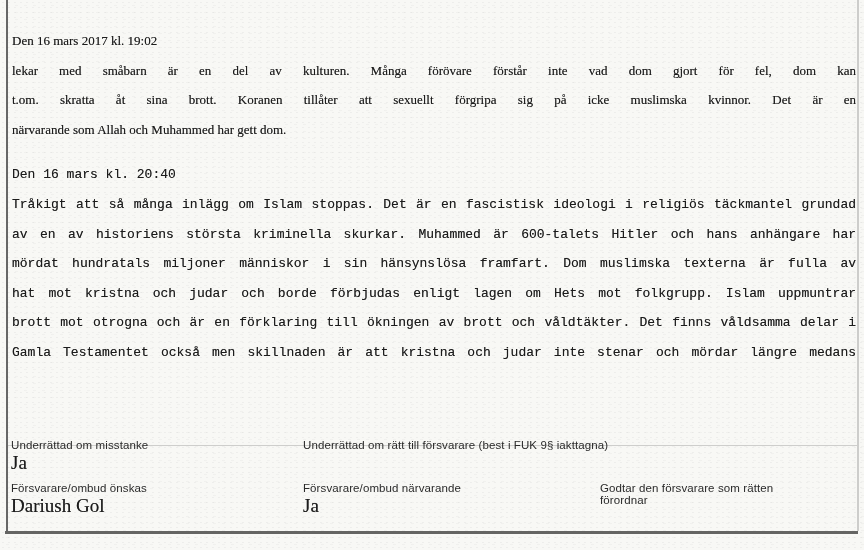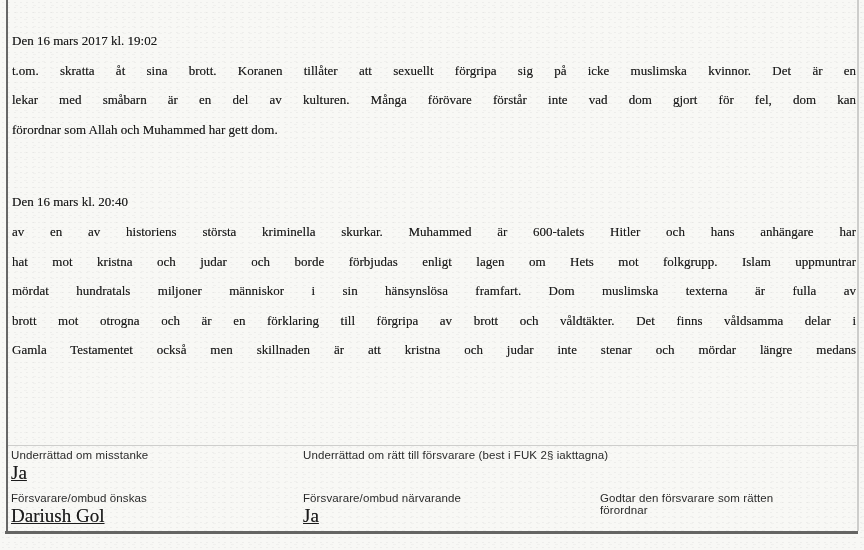--- a/index.html
+++ b/index.html
@@ -24,75 +24,75 @@
   .rule-formtop{position: absolute; left: 7px;  top: 445px; width: 850px; height: 1px;   background: rgba(110,110,108,0.30); }
 
   .body-text {
     position: absolute; left: 12px; top: 26px; width: 844px;
     font-size: 13px; line-height: 29.6px;
     text-shadow: 0 0 0.5px rgba(25,25,25,0.55);
   }
   .timestamp { text-align: left; }
   .line { text-align: justify; text-align-last: justify; }
   .line.last { text-align-last: left; }
-  .entry-2 { margin-top: 43px; }
+  .entry-2 { margin-top: 16px; font-family: Liberation Mono, monospace; }
 
   .form {
-    position: absolute; left: 8px; top: 446px; width: 779px; height: 85px;
+    position: absolute; left: 8px; top: 436px; width: 779px; height: 85px;
     font-family: "Liberation Sans", sans-serif;
   }
   .form-row { display: flex; }
   .form-row-1 { height: 43px; }
   .form-row-2 { height: 42px; }
   .cell { box-sizing: border-box; padding: 3px 4px 0 3px; }
   .c1 { width: 292px; }
   .c2 { width: 297px; }
   .grow { flex: 1; }
   .flabel { font-size: 11.5px; color: #2a2a2a; letter-spacing: 0.1px; }
   .fvalue {
     font-family: "Liberation Serif", serif;
     font-size: 19px; line-height: 22px; margin-top: 1px;
     text-shadow: 0 0 0.5px rgba(25,25,25,0.55);
-    text-decoration: underline;
   }
 </style>
 </head>
 <body>
 
 <div class="doc">
   <div class="rule-left"></div>
   <div class="rule-right"></div>
 
   <div class="body-text">
     <div class="entry">
       <div class="timestamp">Den 16 mars 2017 kl. 19:02</div>
+      <div class="line">lekar med småbarn är en del av kulturen. Många förövare förstår inte vad dom gjort för fel, dom kan</div>
       <div class="line">t.om. skratta åt sina brott. Koranen tillåter att sexuellt förgripa sig på icke muslimska kvinnor. Det är en</div>
-      <div class="line">lekar med småbarn är en del av kulturen. Många förövare förstår inte vad dom gjort för fel, dom kan</div>
-      <div class="line last">förordnar som Allah och Muhammed har gett dom.</div>
+      <div class="line last">närvarande som Allah och Muhammed har gett dom.</div>
     </div>
     <div class="entry entry-2">
       <div class="timestamp">Den 16 mars kl. 20:40</div>
+      <div class="line">Tråkigt att så många inlägg om Islam stoppas. Det är en fascistisk ideologi i religiös täckmantel grundad</div>
       <div class="line">av en av historiens största kriminella skurkar. Muhammed är 600-talets Hitler och hans anhängare har</div>
+      <div class="line">mördat hundratals miljoner människor i sin hänsynslösa framfart. Dom muslimska texterna är fulla av</div>
       <div class="line">hat mot kristna och judar och borde förbjudas enligt lagen om Hets mot folkgrupp. Islam uppmuntrar</div>
-      <div class="line">mördat hundratals miljoner människor i sin hänsynslösa framfart. Dom muslimska texterna är fulla av</div>
-      <div class="line">brott mot otrogna och är en förklaring till förgripa av brott och våldtäkter. Det finns våldsamma delar i</div>
+      <div class="line">brott mot otrogna och är en förklaring till ökningen av brott och våldtäkter. Det finns våldsamma delar i</div>
       <div class="line">Gamla Testamentet också men skillnaden är att kristna och judar inte stenar och mördar längre medans</div>
     </div>
   </div>
 
   <div class="rule-formtop"></div>
 
   <div class="form">
     <div class="form-row form-row-1">
       <div class="cell c1">
         <div class="flabel">Underrättad om misstanke</div>
         <div class="fvalue">Ja</div>
       </div>
       <div class="cell grow">
-        <div class="flabel">Underrättad om rätt till försvarare (best i FUK 2§ iakttagna)</div>
+        <div class="flabel">Underrättad om rätt till försvarare (best i FUK 9§ iakttagna)</div>
         <div class="fvalue"></div>
       </div>
     </div>
     <div class="form-row form-row-2">
       <div class="cell c1">
         <div class="flabel">Försvarare/ombud önskas</div>
         <div class="fvalue">Dariush Gol</div>
       </div>
       <div class="cell c2">
         <div class="flabel">Försvarare/ombud närvarande</div>

